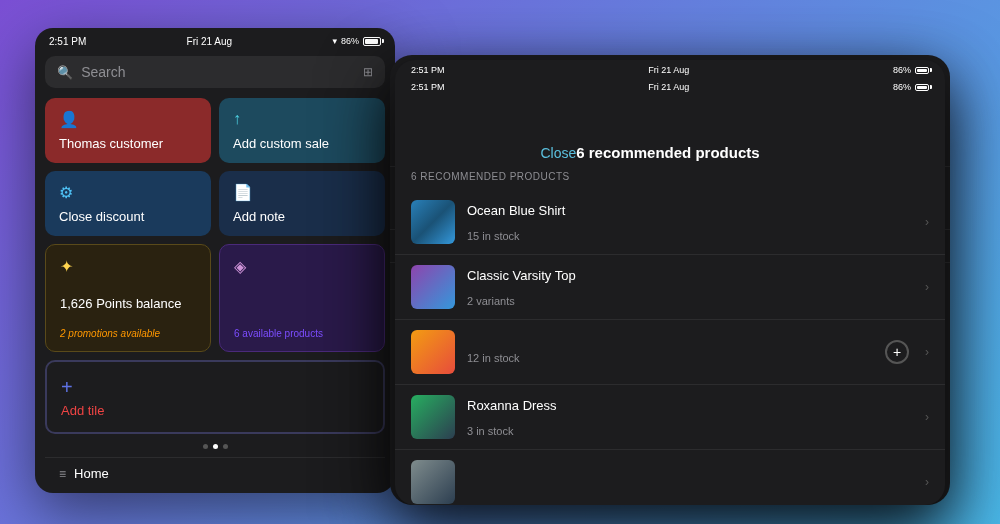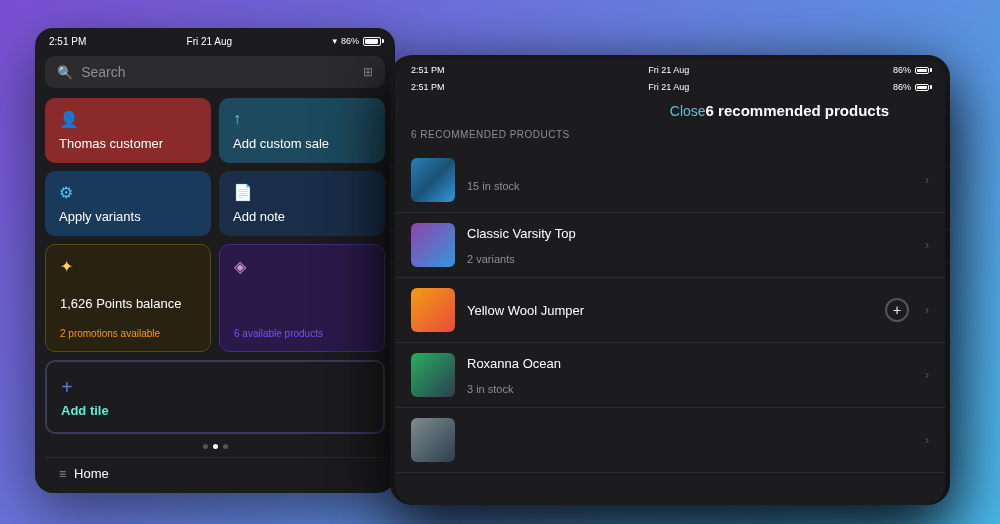--- a/index.html
+++ b/index.html
@@ -270,22 +270,23 @@
       display: flex;
       justify-content: space-between;
       align-items: center;
       padding: 2px 16px 4px;
       font-size: 9px;
       color: #fff;
     }
     .rec-nav {
       display: flex;
       align-items: center;
-      justify-content: flex-end;
+      justify-content: center;
       padding: 6px 16px 10px;
+      margin-top: 42px;
     }
     .rec-nav-close {
       font-size: 14px;
       color: #5bc0de;
       cursor: pointer;
     }
     .rec-nav-title {
       font-size: 15px;
       font-weight: 600;
       color: #fff;
@@ -398,44 +399,44 @@
         <span class="tile-label">Thomas customer</span>
       </div>
 
       <div class="tile tile-teal">
         <div class="tile-icon">↑</div>
         <span class="tile-label">Add custom sale</span>
       </div>
 
       <div class="tile tile-blue-dark">
         <div class="tile-icon">⚙</div>
-        <span class="tile-label">Apply variants</span>
+        <span class="tile-label">Close discount</span>
       </div>
 
       <div class="tile tile-blue-med">
         <div class="tile-icon">📄</div>
         <span class="tile-label">Add note</span>
       </div>
 
       <div class="tile tile-gold">
         <div class="tile-icon">✦</div>
         <span class="tile-label">1,626 Points balance</span>
-        <span class="tile-sublabel" style="color:#ff9800;">2 promotions available</span>
+        <span class="tile-sublabel" style="color:#ff9800;font-style:italic;">2 promotions available</span>
       </div>
 
       <div class="tile tile-purple">
         <div class="tile-icon">◈</div>
         <span class="tile-sublabel" style="color:#7c4dff;margin-top:48px;">6 available products</span>
       </div>
     </div>
 
     <div style="margin-top:8px;">
       <div class="tile tile-add" style="display:flex;flex-direction:column;justify-content:center;align-items:flex-start;padding:14px;">
         <div class="tile-icon" style="color:#5e72e4;font-size:20px;">+</div>
-        <span class="tile-label" style="color:#5eead4;font-weight:bold;">Add tile</span>
+        <span class="tile-label" style="color:#ef4444;">Add tile</span>
       </div>
     </div>
 
     <div class="pagination-dots">
       <div class="dot"></div>
       <div class="dot active"></div>
       <div class="dot"></div>
     </div>
 
     <div class="home-bar">
@@ -510,20 +511,21 @@
   </div>
   <div class="rec-section-label">6 RECOMMENDED PRODUCTS</div>
 
   <div class="product-list">
 
     <div class="product-item">
       <div class="product-img">
         <div class="img-blue-shirt"></div>
       </div>
       <div class="product-info">
+        <div class="product-name">Ocean Blue Shirt</div>
         <div class="product-stock">15 in stock</div>
       </div>
       <span class="product-chevron">›</span>
     </div>
 
     <div class="product-item">
       <div class="product-img">
         <div class="img-varsity"></div>
       </div>
       <div class="product-info">
@@ -531,32 +533,32 @@
         <div class="product-stock">2 variants</div>
       </div>
       <span class="product-chevron">›</span>
     </div>
 
     <div class="product-item">
       <div class="product-img">
         <div class="img-wool"></div>
       </div>
       <div class="product-info">
-        <div class="product-name">Yellow Wool Jumper</div>
+        <div class="product-stock">12 in stock</div>
       </div>
       <div class="add-circle">+</div>
       <span class="product-chevron" style="margin-left:8px;">›</span>
     </div>
 
     <div class="product-item">
       <div class="product-img">
         <div class="img-roxanna"></div>
       </div>
       <div class="product-info">
-        <div class="product-name">Roxanna Ocean</div>
+        <div class="product-name">Roxanna Dress</div>
         <div class="product-stock">3 in stock</div>
       </div>
       <span class="product-chevron">›</span>
     </div>
 
     <div class="product-item">
       <div class="product-img">
         <div class="img-bianca"></div>
       </div>
       <div class="product-info">

